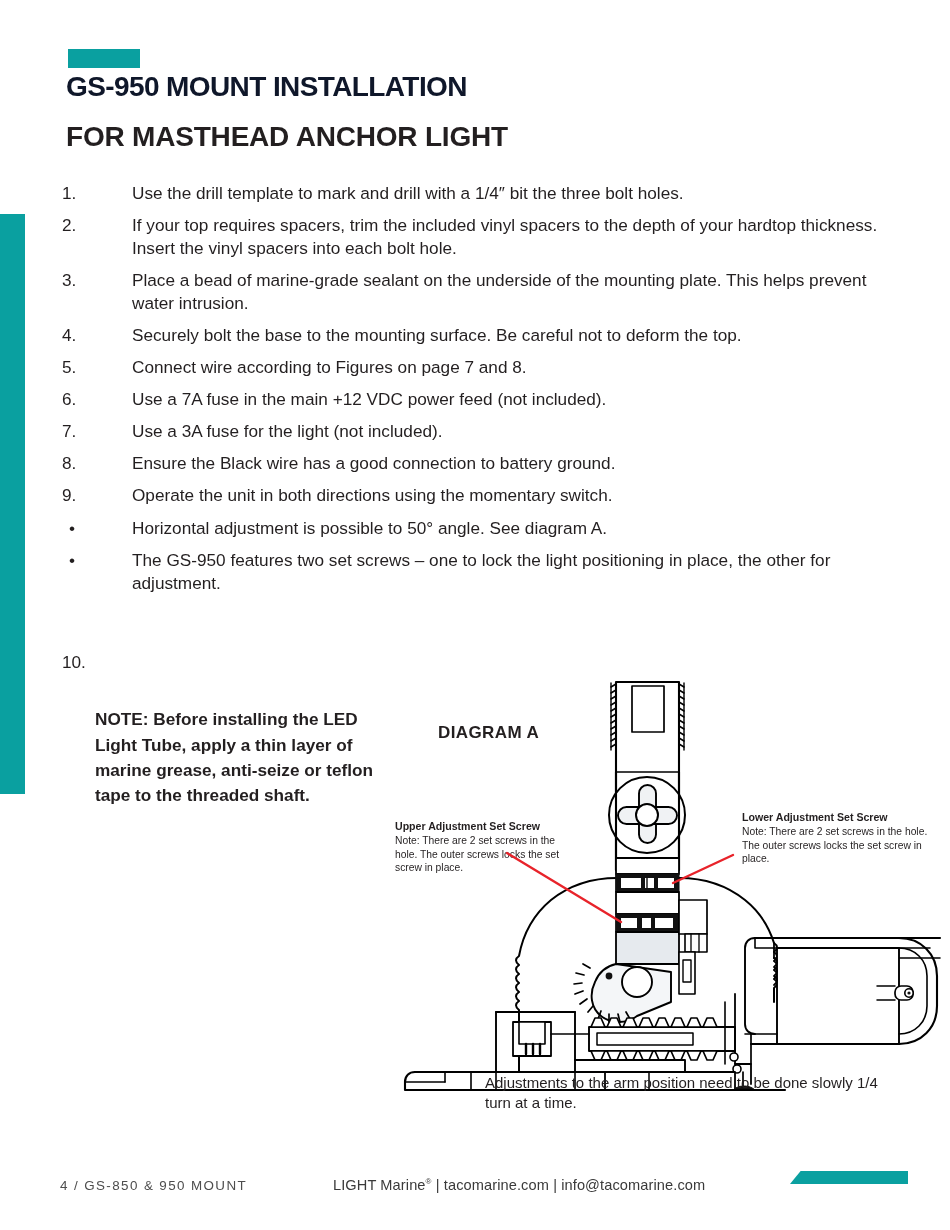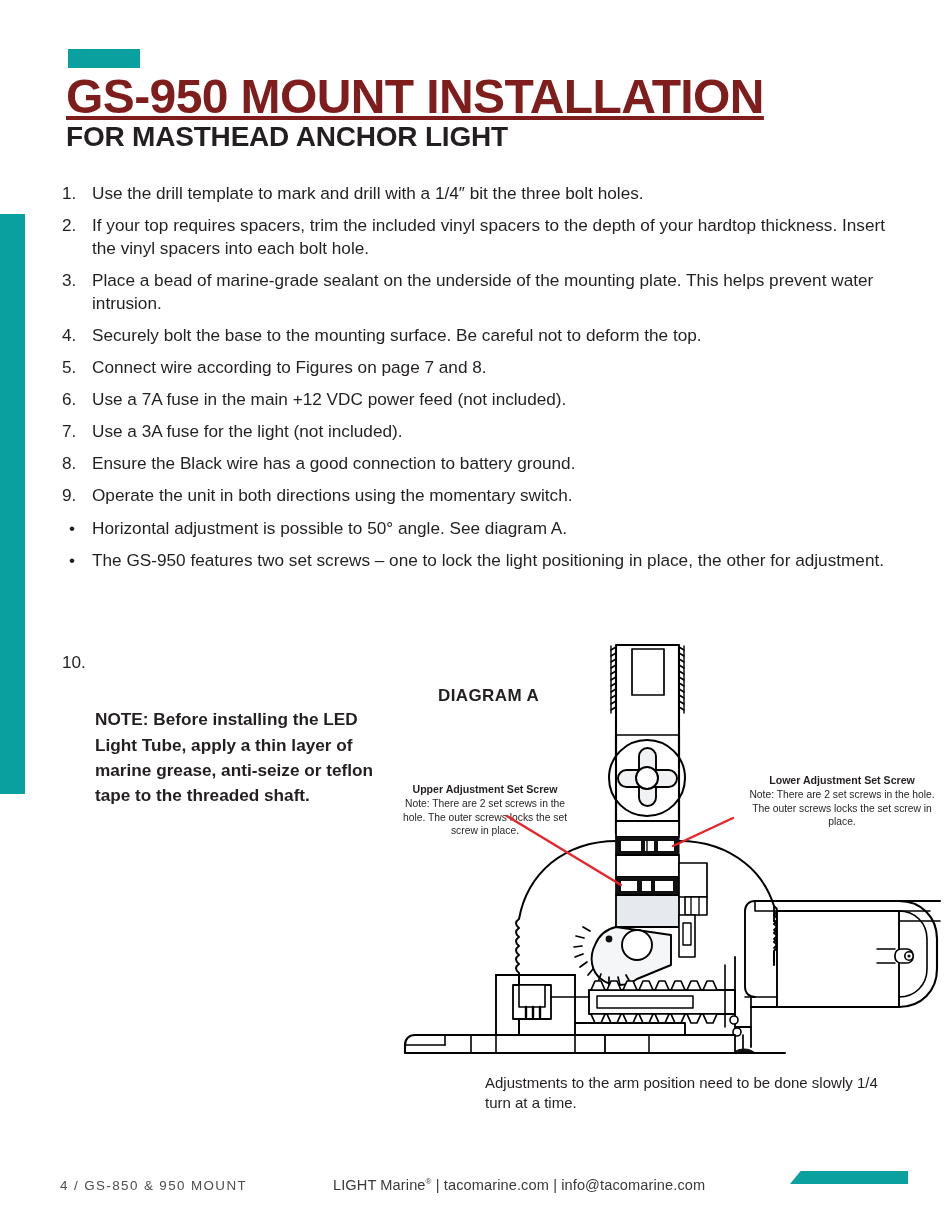--- a/index.html
+++ b/index.html
@@ -42,27 +42,26 @@
     height: 13px;
     background: #0aa0a0;
     clip-path: polygon(9% 0, 100% 0, 100% 100%, 0 100%);
   }
 
   
   .page-title {
     position: absolute;
     left: 66px;
     top: 72px;
-    font-size: 48px;
+    font-size: 28px;
     font-weight: bold;
     letter-spacing: -0.6px;
     line-height: 1.06;
-    color: #7f1d1d;
+    color: #0f172a;
     white-space: nowrap;
-    text-decoration: underline;
   }
   .page-subtitle {
     position: absolute;
     left: 66px;
     top: 122px;
     font-size: 28px;
     font-weight: bold;
     letter-spacing: -0.2px;
     line-height: 1.1;
     color: #231f20;
@@ -88,20 +87,21 @@
     flex: 0 0 30px;
     text-align: left;
   }
   .step .marker.bullet {
     flex: 0 0 30px;
     padding-left: 7px;
     box-sizing: border-box;
   }
   .step .body {
     flex: 1 1 auto;
+    margin-left: 40px;
   }
 
   
   .lower-left {
     position: absolute;
     left: 62px;
     top: 650px;
     width: 320px;
   }
   .step10 {
@@ -120,24 +120,23 @@
     font-size: 17.2px;
     font-weight: bold;
     line-height: 1.46;
     color: #231f20;
   }
 
   
   .diagram-area {
     position: absolute;
     left: 385px;
-    top: 635px;
+    top: 672px;
     width: 560px;
     height: 425px;
-    text-align: center;
   }
   .diagram-title {
     position: absolute;
     left: 53px;
     top: 51px;
     font-size: 17px;
     font-weight: bold;
     letter-spacing: 0.4px;
     color: #231f20;
   }

